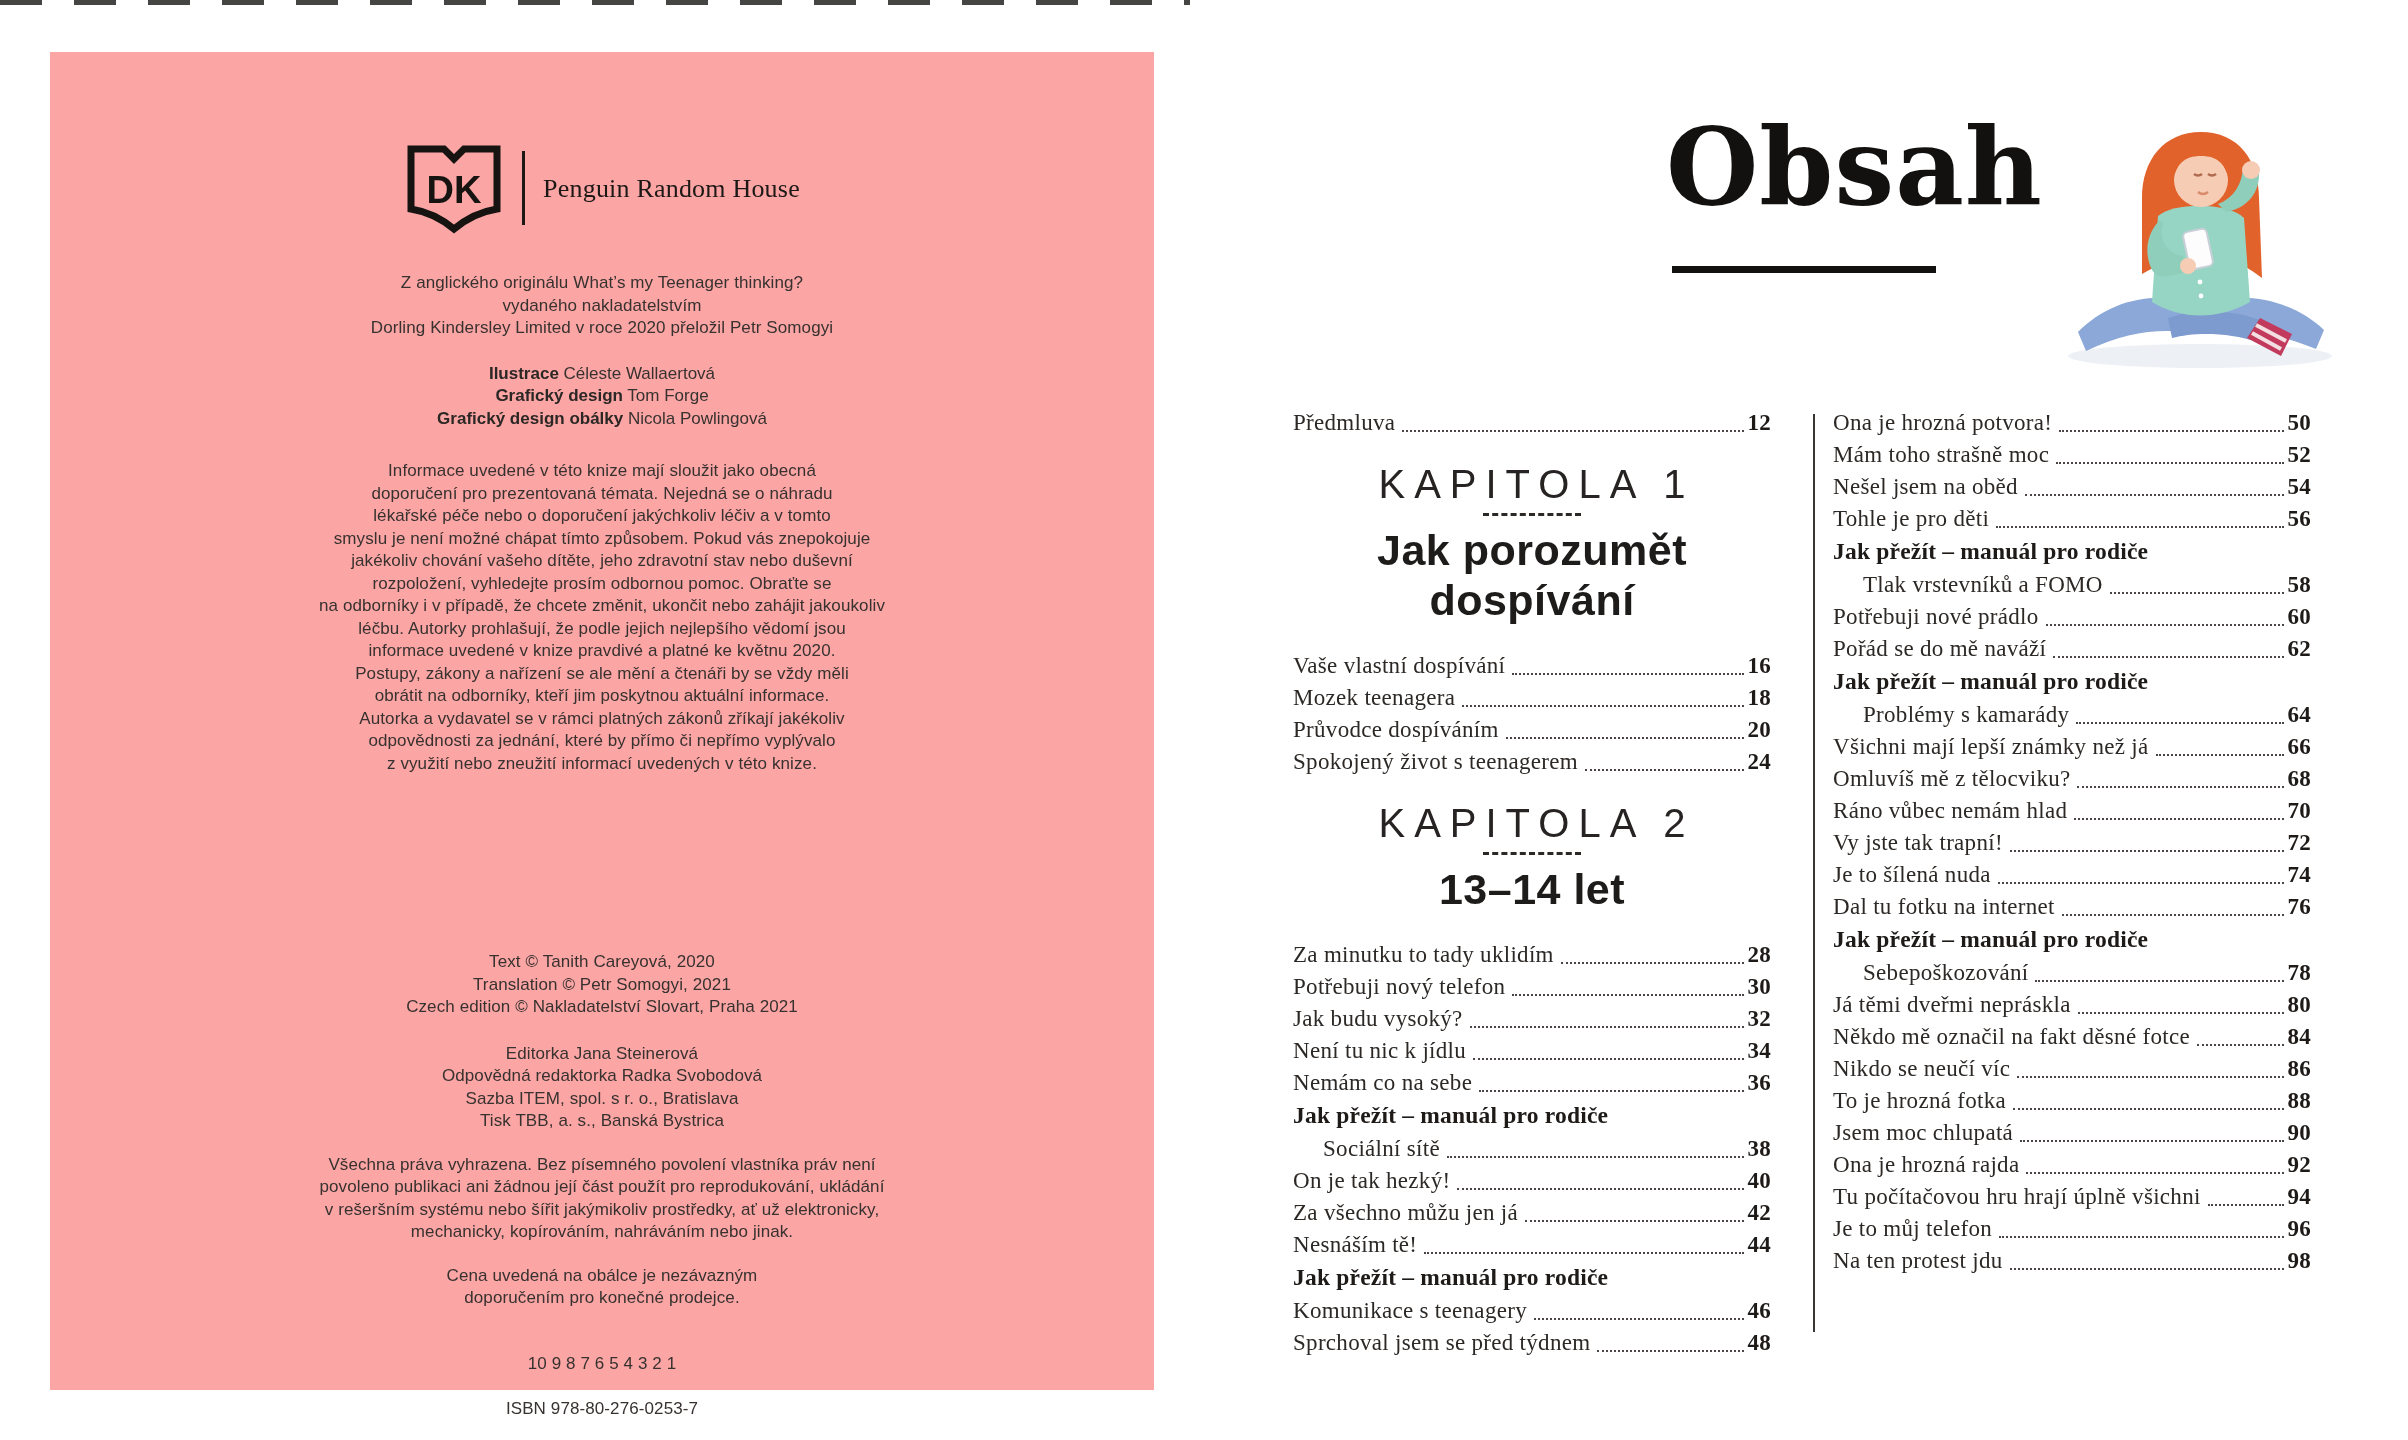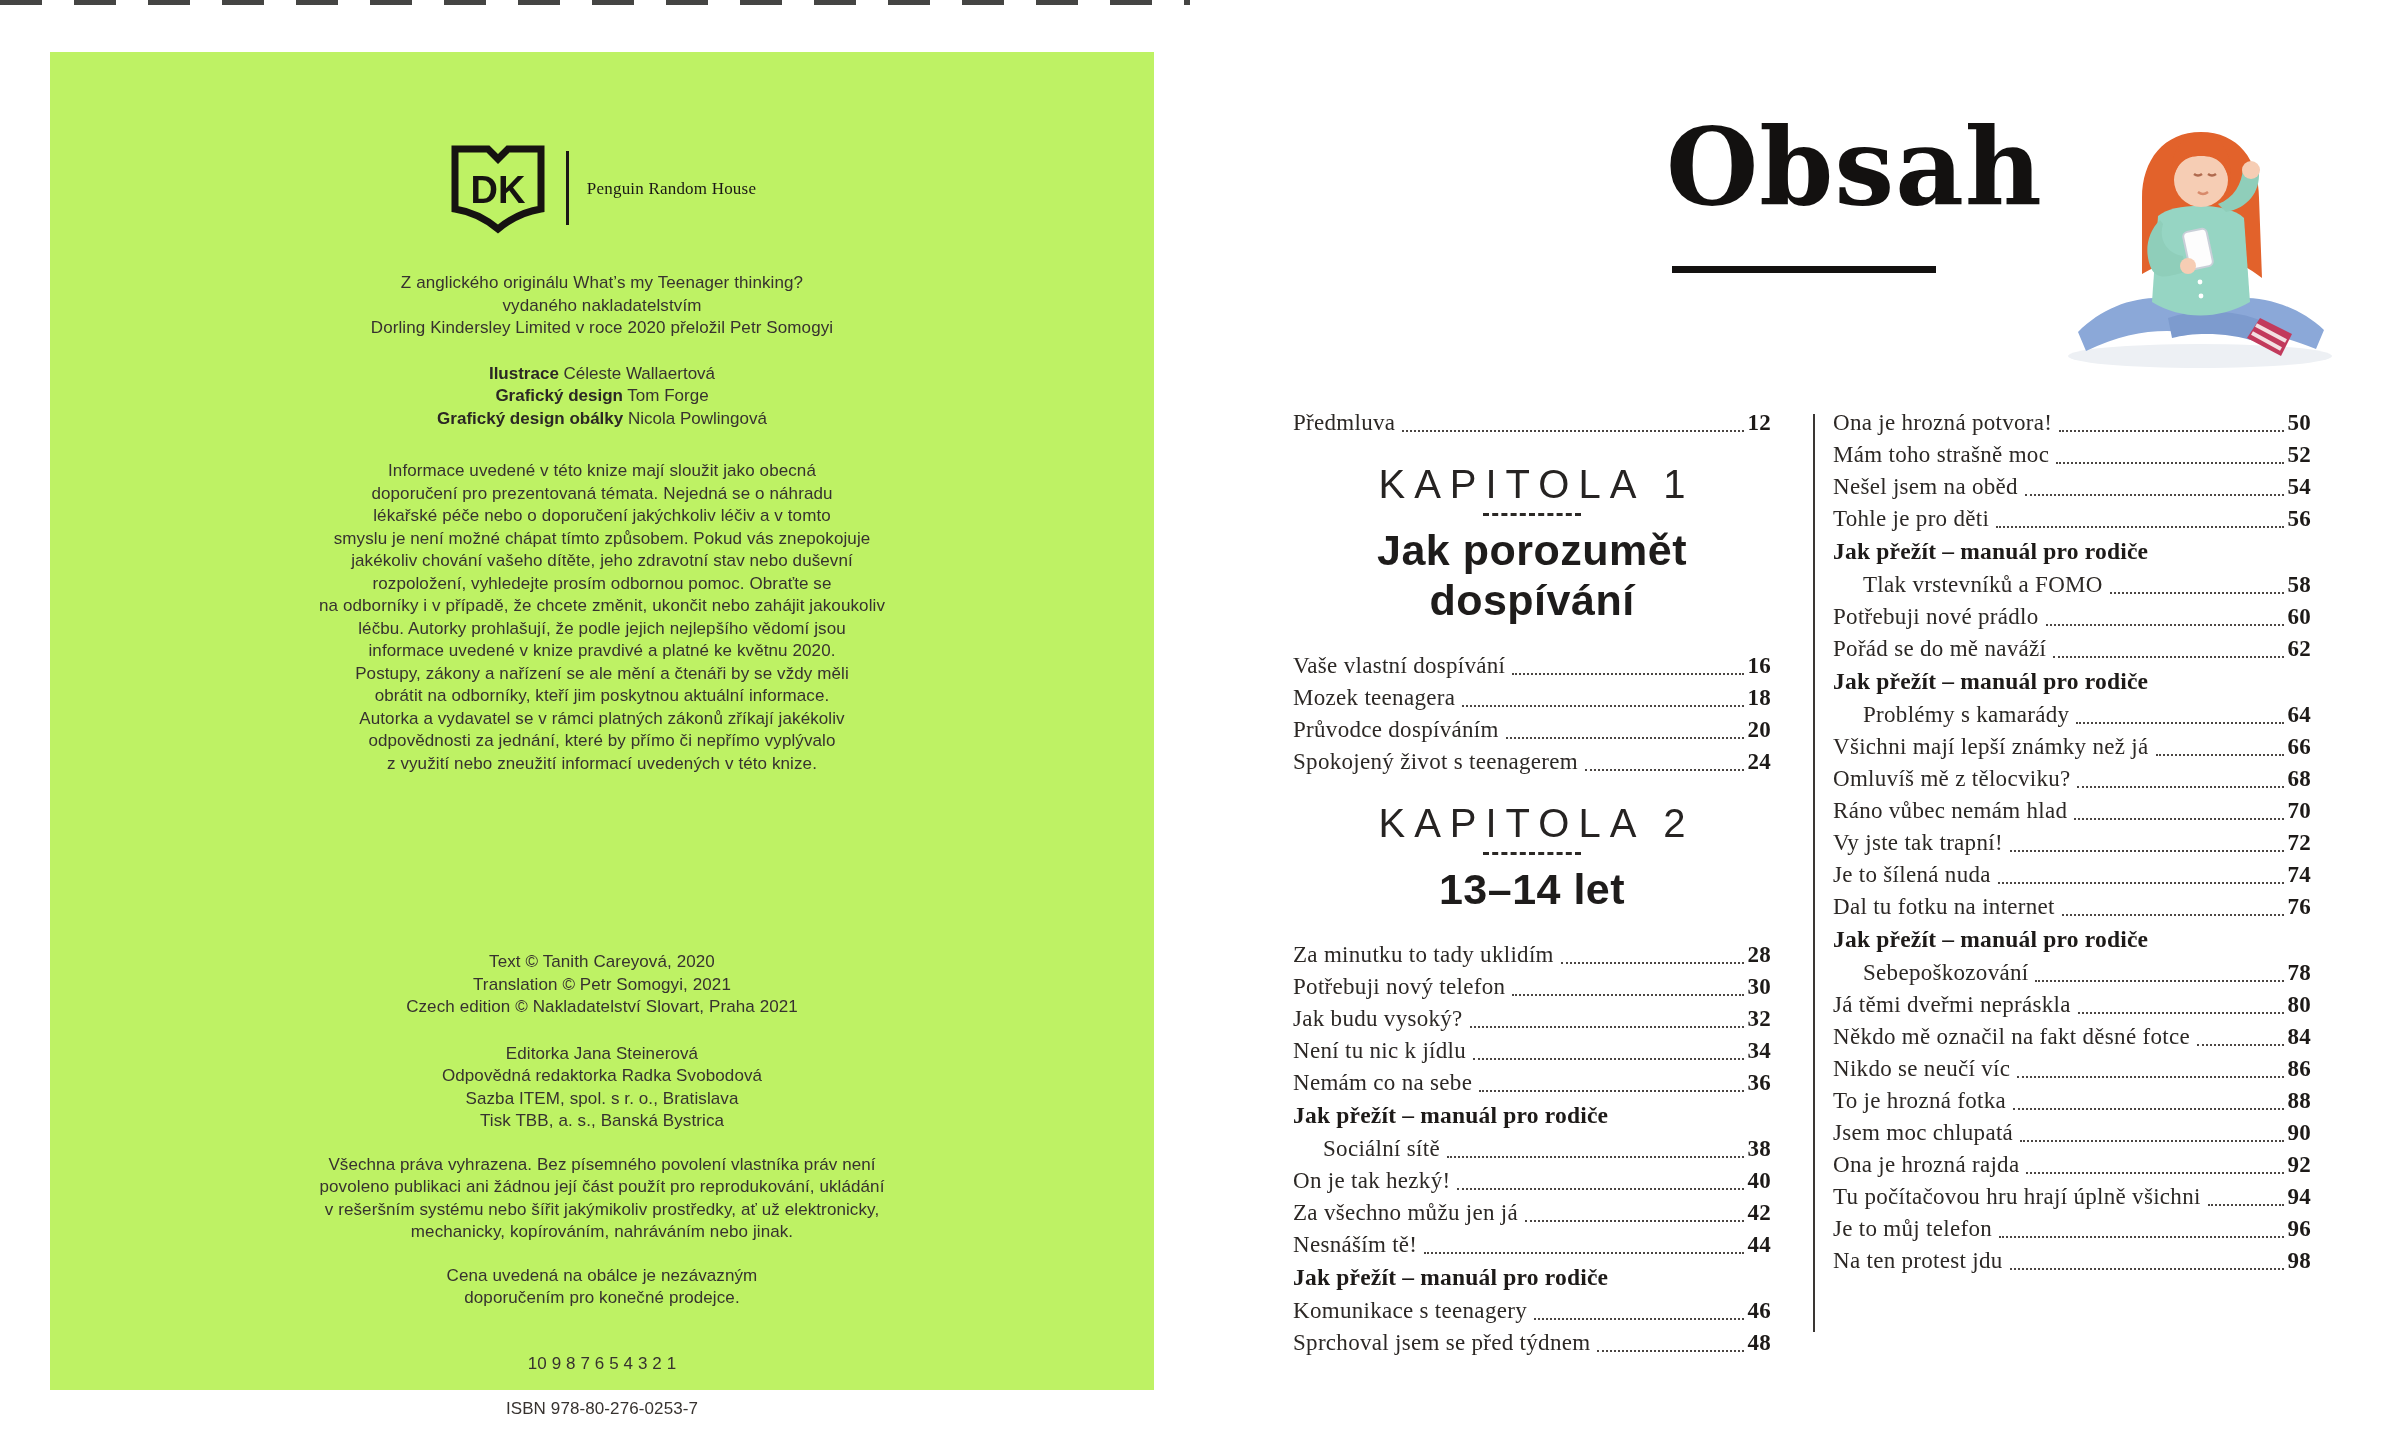--- a/index.html
+++ b/index.html
@@ -5,24 +5,24 @@
   html,body{margin:0;padding:0;background:#ffffff;}
   .stage{position:relative;width:2408px;height:1440px;background:#ffffff;overflow:hidden;
          font-family:"Liberation Sans",sans-serif;color:#2e2a27;}
 
   
   .top-edge{position:absolute;left:0;top:0;width:1190px;height:5px;
     background:repeating-linear-gradient(90deg,#242422 0 42px,transparent 42px 74px);opacity:.85;}
 
   
   .page-left{position:absolute;left:50px;top:52px;width:1104px;height:1338px;
-    background:#bef264;text-align:center;}
+    background:#fca5a5;text-align:center;}
   .logo-row{display:flex;justify-content:center;align-items:center;margin-top:88px;gap:18px;}
   .prh-divider{width:3px;height:74px;background:#1b1816;}
-  .prh-text{text-align:left;font-family:"Liberation Serif",serif;font-size:17px;line-height:23px;
+  .prh-text{text-align:left;font-family:"Liberation Serif",serif;font-size:26px;line-height:23px;
     color:#1b1816;letter-spacing:.2px;}
   .pblock{font-size:17px;line-height:22.5px;letter-spacing:.1px;color:#37322f;white-space:pre-line;}
   .origin{margin-top:36px;}
   .credits{margin-top:23px;font-size:17px;line-height:22.5px;color:#37322f;}
   .credits b{color:#2b2724;}
   .disclaimer{margin-top:30px;}
   .copyright{margin-top:176px;}
   .editorial{margin-top:24px;}
   .rights{margin-top:21px;}
   .price{margin-top:21px;}

